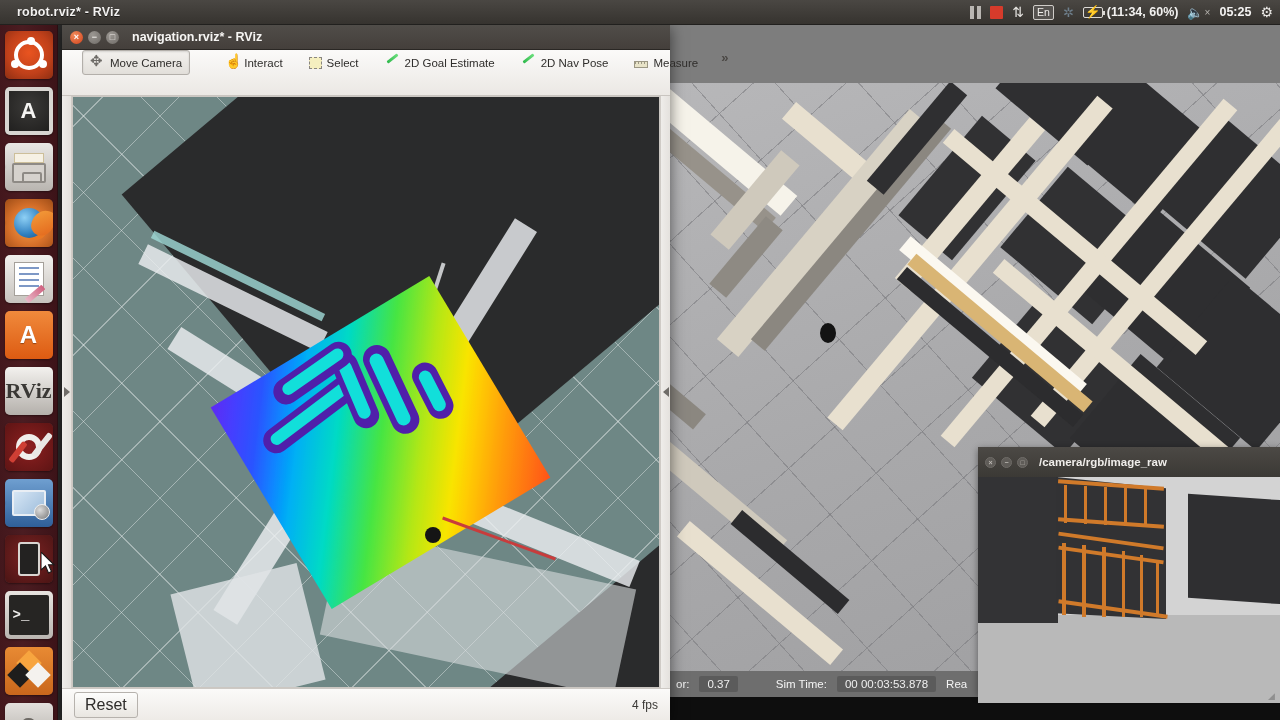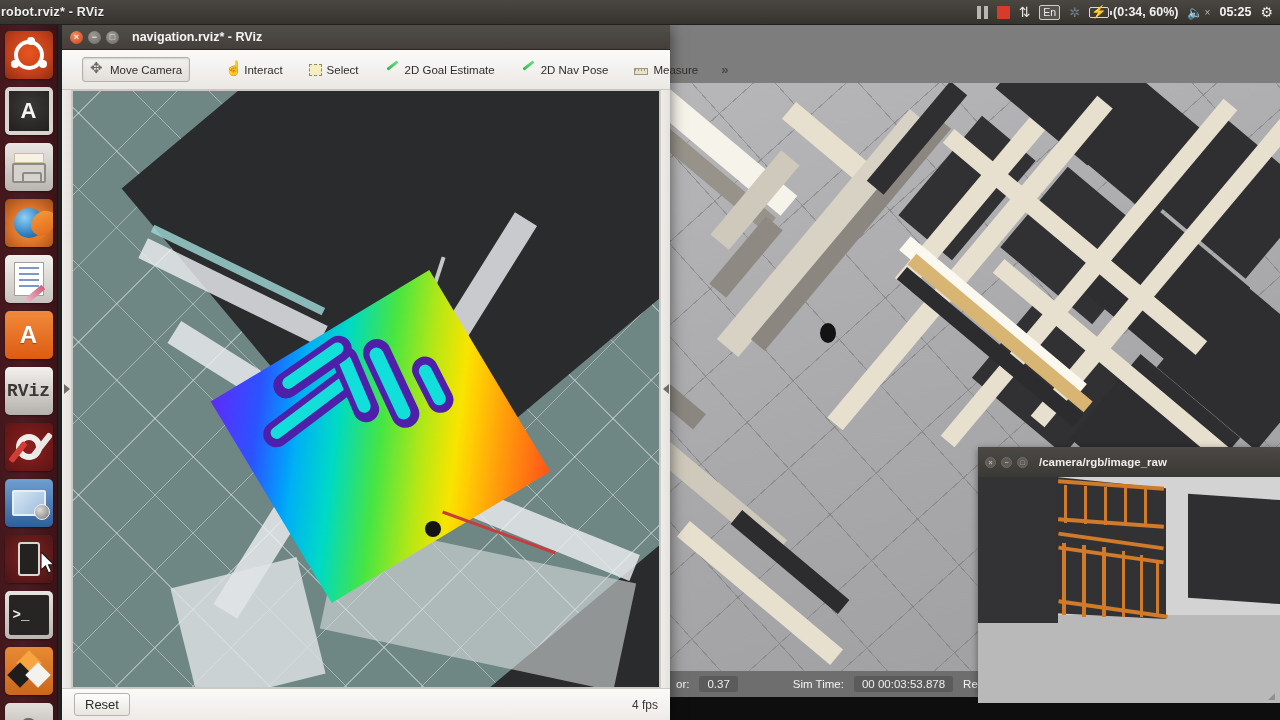--- a/index.html
+++ b/index.html
@@ -13,21 +13,21 @@
 
   
   #top-panel {
     position: absolute; left: 0; top: 0; width: 1280px; height: 25px;
     background: linear-gradient(to bottom, #4a4743 0%, #403d39 50%, #36332f 100%);
     border-bottom: 1px solid #21201e;
     display: flex; align-items: center;
     color: #f2f1f0; font-size: 12.5px; font-weight: bold;
     z-index: 50;
   }
-  #panel-title { margin-left: 1px; letter-spacing: .2px; text-shadow: 0 1px 0 #1b1a19; }
+  #panel-title { margin-left: 17px; letter-spacing: .2px; text-shadow: 0 1px 0 #1b1a19; }
   #tray { margin-left: auto; display: flex; align-items: center; gap: 9px; padding-right: 7px; }
   .tray-item { display: flex; align-items: center; color: #e6e4e1; font-size: 12px; font-weight: normal; }
   .ti-pause { display: flex; gap: 3px; }
   .ti-pause i { display: block; width: 4px; height: 13px; background: #b9b6b2; }
   .ti-rec { width: 13px; height: 13px; background: #d63b2b; border-radius: 1px; }
   .ti-en {
     border: 1px solid #cfccc8; color: #efedea; font-size: 10.5px;
     padding: 0px 3px 1px; border-radius: 2px; line-height: 12px; background: #565350;
   }
   .ti-batt { display: flex; align-items: center; gap: 4px; }
@@ -102,22 +102,22 @@
   .ico-writer { width:100%;height:100%; background: linear-gradient(to bottom,#f2f0ed,#c7c3be);
              display:flex;align-items:center;justify-content:center; position:relative; }
   .ico-writer .sheet { width:30px;height:34px;background:#fff;border:1px solid #a5a09a; }
   .ico-writer .sheet i { display:block; height:2px; background:#7d98c6; margin:4px 4px 0; }
   .ico-writer .pen { position:absolute; right:7px; bottom:6px; width:22px;height:6px;
              background: linear-gradient(to right,#e8b8c8,#d0607f); transform: rotate(-40deg); border-radius:1px; }
   .ico-soft { width:100%;height:100%; background: linear-gradient(to bottom,#f08a3c 0%,#dd5b12 100%);
              display:flex;align-items:center;justify-content:center; color:#fff; font-size:24px; font-weight:bold;
              text-shadow: 0 1px 1px rgba(0,0,0,.35); }
   .ico-rviz { width:100%;height:100%; background: linear-gradient(to bottom,#f3f1ee 0%,#b4b0ab 100%);
-             display:flex;align-items:center;justify-content:center; color:#3a3835; font-size:18px; font-weight:bold;
-             font-family:Liberation Mono, monospace; }
+             display:flex;align-items:center;justify-content:center; color:#3a3835; font-size:22px; font-weight:bold;
+             font-family:Liberation Serif, serif; }
   .ico-tools { width:100%;height:100%; background: radial-gradient(circle at 50% 50%, #8e2020, #5d1414);
              display:flex;align-items:center;justify-content:center; position:relative; }
   .ico-tools .gear { width:26px;height:26px;border-radius:50%;border:6px solid #f0eeeb; }
   .ico-tools .wrench { position:absolute; right:8px; top:8px; width:6px;height:28px;
              background:#e9e7e4; transform: rotate(38deg); border-radius:2px; }
   .ico-tools .hdl { position:absolute; left:10px; bottom:7px; width:6px;height:24px;
              background:#cf3f34; transform: rotate(38deg); border-radius:2px; }
   .ico-gaz { width:100%;height:100%; background: linear-gradient(to bottom,#6f9fd0 0%,#2f5f99 100%);
              display:flex;align-items:center;justify-content:center; }
   .ico-gaz .mon { width:34px;height:26px;background:linear-gradient(135deg,#d6e6f5,#9dbcdb);
@@ -198,22 +198,22 @@
     color:#f6f5f3; font-size:12.5px; font-weight:bold; border-bottom:1px solid #2a2724;
   }
   .wb { width:13px;height:13px;border-radius:50%; display:flex;align-items:center;justify-content:center;
         font-size:9px; line-height:1; }
   .wb-close { background: radial-gradient(circle at 35% 30%,#f08a5a,#d3431c); color:#fff; }
   .wb-min { background: radial-gradient(circle at 35% 30%,#9b9792,#6f6b67); color:#e8e5e1; }
   .wb-max { background: radial-gradient(circle at 35% 30%,#9b9792,#6f6b67); color:#e8e5e1; }
   #rviz-title .win-name { margin-left:8px; }
 
   #rviz-toolbar {
-    height:40px; background: linear-gradient(to bottom,#fbfaf9,#ebe8e4);
-    border-bottom:1px solid #c9c5c0; display:flex; align-items:center; padding:0 6px; gap:10px;
+    height:46px; background: linear-gradient(to bottom,#fbfaf9,#ebe8e4);
+    border-bottom:1px solid #c9c5c0; display:flex; align-items:flex-start; padding:0 6px; gap:10px;
   }
   .tb-grip { width:6px; height:22px; margin-right:4px;
     background: repeating-linear-gradient(to bottom,#b7b3ae 0 1px, transparent 1px 3px); }
   .tbtn { display:flex; align-items:center; gap:5px; height:25px; padding:0 7px;
           font-size:11.5px; color:#2f2d2b; border:1px solid transparent; border-radius:3px; white-space:nowrap; }
   .tbtn.active { background: linear-gradient(to bottom,#f3f1ee,#e2dfda);
                  border:1px solid #b3afaa; box-shadow: inset 0 1px 2px rgba(0,0,0,.13); }
   .tb-sep { width:1px; height:20px; background:#d3cfca; margin:0 3px; }
   #tb-overflow { margin-left:auto; font-size:13px; color:#4a4744; padding:0 5px; font-weight:bold; }
   .icn { width:15px; height:15px; flex:0 0 auto; position:relative; }
@@ -271,21 +271,21 @@
   .blob { position:absolute; border-radius:40px; }
   #robot-dot {
     position:absolute; left:352px; top:430px; width:16px; height:16px; border-radius:50%;
     background:#151515; z-index: 6;
   }
   #rviz-status {
     height:32px; background: linear-gradient(to bottom,#fbfaf9,#eeebe7);
     border-top:1px solid #cdc9c4; display:flex; align-items:center; padding:0 12px;
   }
   #reset-btn {
-    font-size:13px; color:#2e2c2a; padding:3px 10px; border:1px solid #b6b2ad; border-radius:3px;
+    font-size:16px; color:#2e2c2a; padding:3px 10px; border:1px solid #b6b2ad; border-radius:3px;
     background: linear-gradient(to bottom,#fdfdfc,#e9e6e1);
   }
   #fps { margin-left:auto; font-size:12px; color:#3a3835; }
 
   
   #cursor { position:absolute; left:41px; top:552px; z-index: 90; pointer-events:none; }
 </style>
 </head>
 <body>
 
@@ -359,21 +359,21 @@
       <div class="wall" style="left:-40px;top:300px;width:90px;height:20px;transform:rotate(40deg);background:#8b8780"></div>
       <div class="wall" style="left:0px;top:500px;width:200px;height:20px;transform:rotate(40deg);">
           <div class="top"></div>
         </div>
       <div class="wall" style="left:60px;top:470px;width:140px;height:18px;transform:rotate(40deg);background:#2c2c2e"></div>
     </div>
 
     <div id="gz-status">
       <span class="lbl">or:</span>
       <span class="val">0.37</span>
-      <span class="lbl" style="margin-left:45px">Sim Time:</span>
+      <span class="lbl" style="margin-left:28px">Sim Time:</span>
       <span class="val">00 00:03:53.878</span>
       <span class="lbl">Rea</span>
     </div>
     <div id="gz-bottom"></div>
   </div>
 
   <div id="cam-win">
     <div id="cam-title">
       <span class="cam-btn">×</span>
       <span class="cam-btn">−</span>
@@ -583,21 +583,21 @@
       <span class="tray-item">
           <span class="ti-rec"></span>
         </span>
       <span class="tray-item" style="font-size:14px;">⇅</span>
       <span class="tray-item ti-en">En</span>
       <span class="tray-item" style="color:#6e7f8c;font-size:13px;">✲</span>
       <span class="tray-item ti-batt">
         <span class="batt-glyph">
             <span class="batt-bolt">⚡</span>
           </span>
-        <span>(0:34, 60%)</span>
+        <span>(11:34, 60%)</span>
       </span>
       <span class="tray-item ti-mute">🔈<span style="font-size:10px">×</span></span>
       <span class="tray-item ti-clock">05:25</span>
       <span class="tray-item ti-gear">⚙</span>
     </div>
   </div>
 
   <svg id="cursor" width="18" height="26" viewBox="0 0 18 26">
     <polygon points="0,0 0,18 4.5,14 7.5,21 10.5,19.5 7.5,12.8 13,12.8" fill="#ffffff" stroke="#1a1a1a" stroke-width="1.1"></polygon>
   </svg>

